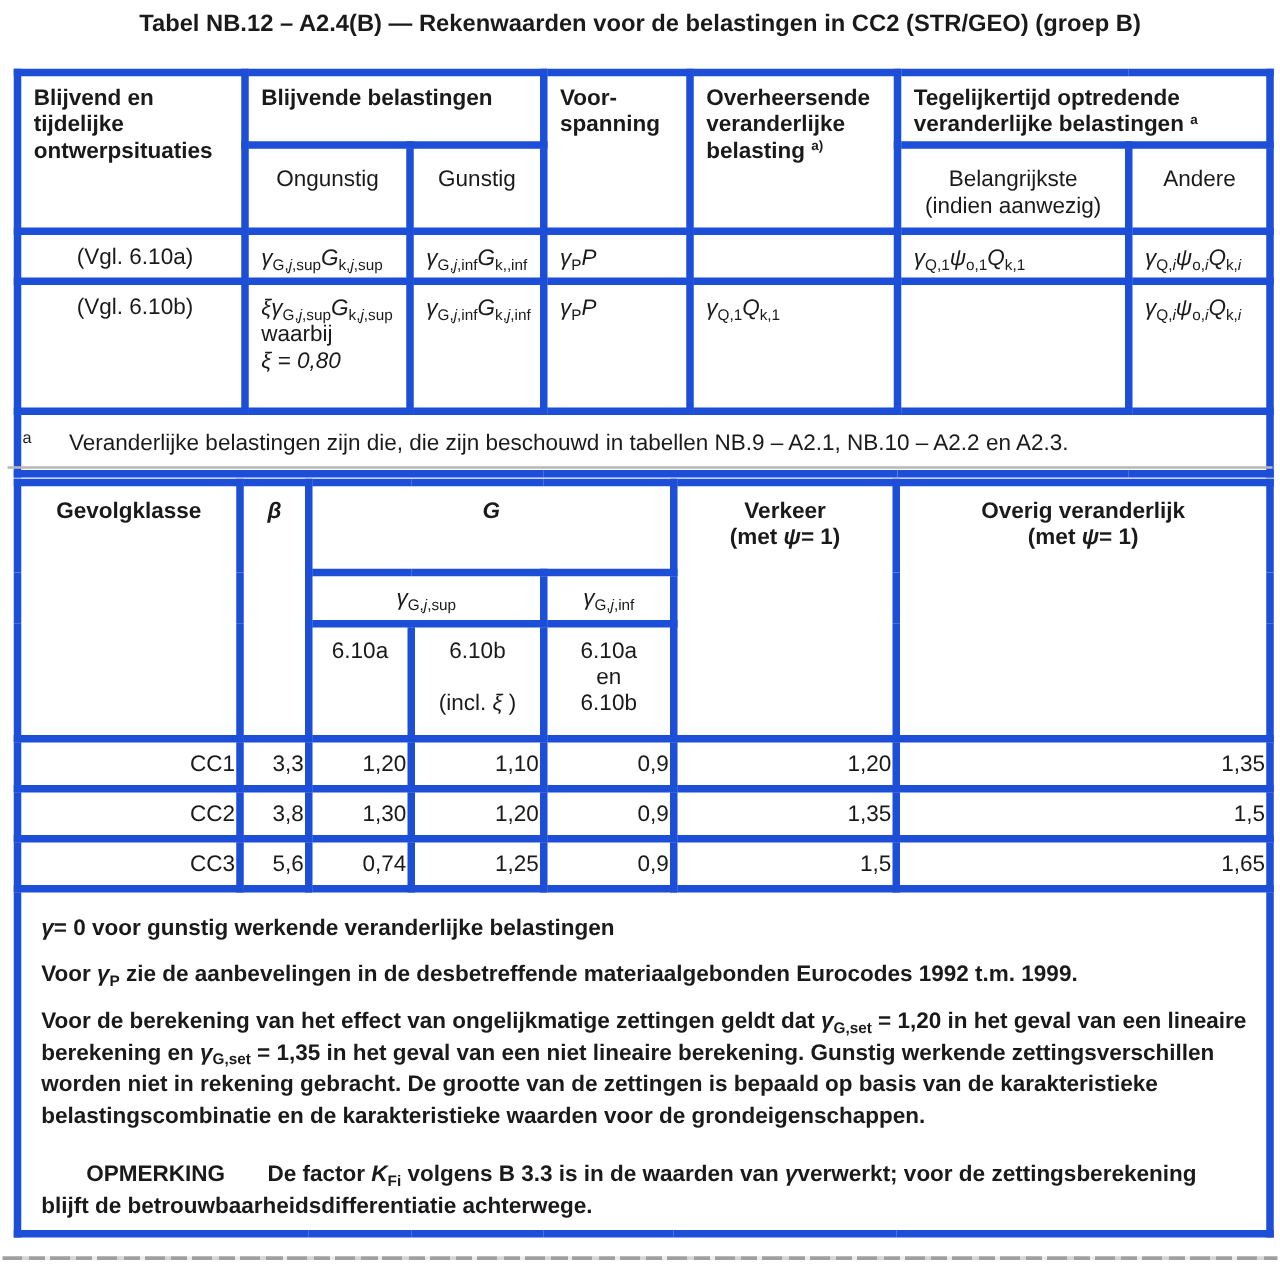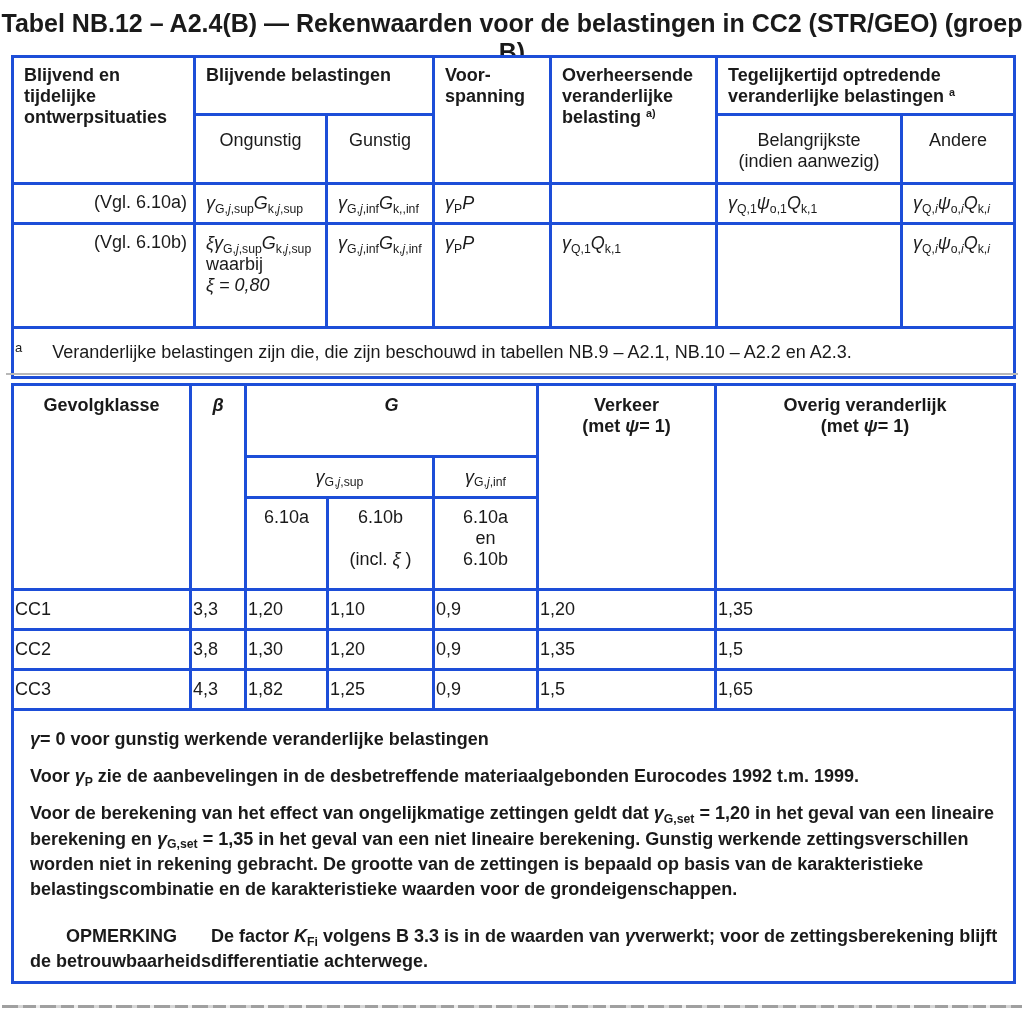--- a/index.html
+++ b/index.html
@@ -3,54 +3,54 @@
 <meta charset="utf-8">
 <style>
   html,body{margin:0;padding:0;}
   body{
     width:1024px;height:1013px;position:relative;background:#ffffff;
     font-family:"Liberation Sans","DejaVu Sans",sans-serif;color:#1a1a1a;
     -webkit-font-smoothing:antialiased;
   }
   .title{
     position:absolute;top:9px;left:0;width:1024px;text-align:center;
-    font-weight:bold;font-size:25px;letter-spacing:0;
+    font-weight:bold;font-size:19px;letter-spacing:0;
   }
   table{border-collapse:collapse;table-layout:fixed;position:absolute;background:#fff;}
   #t1{top:55px;left:11px;width:1002px;}
   #t2{top:383px;left:11px;width:1002px;}
-  th,td{border:3px solid #1d4ed8;font-size:18px;font-weight:normal;overflow:hidden;}
+  th,td{border:6px solid #1d4ed8;font-size:18px;font-weight:normal;overflow:hidden;}
   .pre{white-space:pre-line;}
   i{font-style:italic;}
   sub{font-size:68%;vertical-align:baseline;position:relative;top:0.30em;line-height:0;}
   sup{font-size:60%;vertical-align:baseline;position:relative;top:-0.55em;line-height:0;}
 
   
   #t1 tr.h1{height:58px;}
   #t1 tr.h2{height:69px;}
   #t1 tr.r610a{height:40px;}
   #t1 tr.r610b{height:104px;}
   #t1 tr.fnrow{height:50px;}
   #t1 th.grp{font-weight:bold;text-align:left;vertical-align:top;padding:7px 8px 0 10px;}
   #t1 th.sub{text-align:center;vertical-align:top;padding-top:14px;}
-  #t1 td.situatie{text-align:right;vertical-align:top;padding:7px 6px 0 12px;}
+  #t1 td.situatie{text-align:center;vertical-align:top;padding:7px 6px 0 12px;}
   #t1 td.formula{text-align:left;vertical-align:top;padding:8px 4px 0 10px;}
   #t1 td.fncell{vertical-align:middle;text-align:left;}
   .fnmark{font-size:13px;top:-0.45em;margin-right:0;}
   .fntext{margin-left:30px;}
 
   
   #t2 tr.h1{height:72px;}
   #t2 tr.h2{height:41px;}
   #t2 tr.h3{height:92px;}
   #t2 tr.data{height:40px;}
   #t2 th.top{font-weight:bold;text-align:center;vertical-align:top;padding-top:9px;}
   #t2 th.gam{text-align:center;vertical-align:middle;padding:2px;}
   #t2 th.eq{text-align:center;vertical-align:top;padding-top:8px;}
-  #t2 td.num{text-align:left;vertical-align:middle;}
+  #t2 td.num{text-align:right;vertical-align:middle;}
   #t2 td.notes{vertical-align:top;text-align:left;padding:4px 14px 6px 16px;font-weight:bold;}
   #t2 td.notes p{margin:12px 0 0 0;line-height:1.40;}
   #t2 td.notes p.opm{margin-top:22px;}
   .opml{display:inline-block;margin-left:36px;}
   .opmgap{display:inline-block;width:34px;}
 
   
   .artifact-line{position:absolute;left:6px;top:373px;width:1012px;height:2px;background:#b8b8b8;}
   .artifact-dashes{position:absolute;left:2px;top:1005px;width:1020px;height:3px;opacity:.85;
     background:repeating-linear-gradient(90deg,#8f8f8f 0 16px,#cfcfcf 16px 21px,#8f8f8f 21px 34px,#e8e8e8 34px 38px);}
@@ -167,22 +167,22 @@
       <td class="num">CC2</td>
       <td class="num">3,8</td>
       <td class="num">1,30</td>
       <td class="num">1,20</td>
       <td class="num">0,9</td>
       <td class="num">1,35</td>
       <td class="num">1,5</td>
     </tr>
     <tr class="data">
       <td class="num">CC3</td>
-      <td class="num">4,3</td>
-      <td class="num">1,82</td>
+      <td class="num">5,6</td>
+      <td class="num">0,74</td>
       <td class="num">1,25</td>
       <td class="num">0,9</td>
       <td class="num">1,5</td>
       <td class="num">1,65</td>
     </tr>
     <tr>
       <td colspan="7" class="notes">
         <p class="note"><i>γ</i>= 0 voor gunstig werkende veranderlijke belastingen</p>
         <p class="note">Voor <i>γ</i><sub>P</sub> zie de aanbevelingen in de desbetreffende materiaalgebonden Eurocodes 1992 t.m. 1999.</p>
         <p class="note">Voor de berekening van het effect van ongelijkmatige zettingen geldt dat <i>γ</i><sub>G,set</sub> = 1,20 in het geval van een lineaire berekening en <i>γ</i><sub>G,set</sub> = 1,35 in het geval van een niet lineaire berekening. Gunstig werkende zettingsverschillen worden niet in rekening gebracht. De grootte van de zettingen is bepaald op basis van de karakteristieke belastingscombinatie en de karakteristieke waarden voor de grondeigenschappen.</p>

